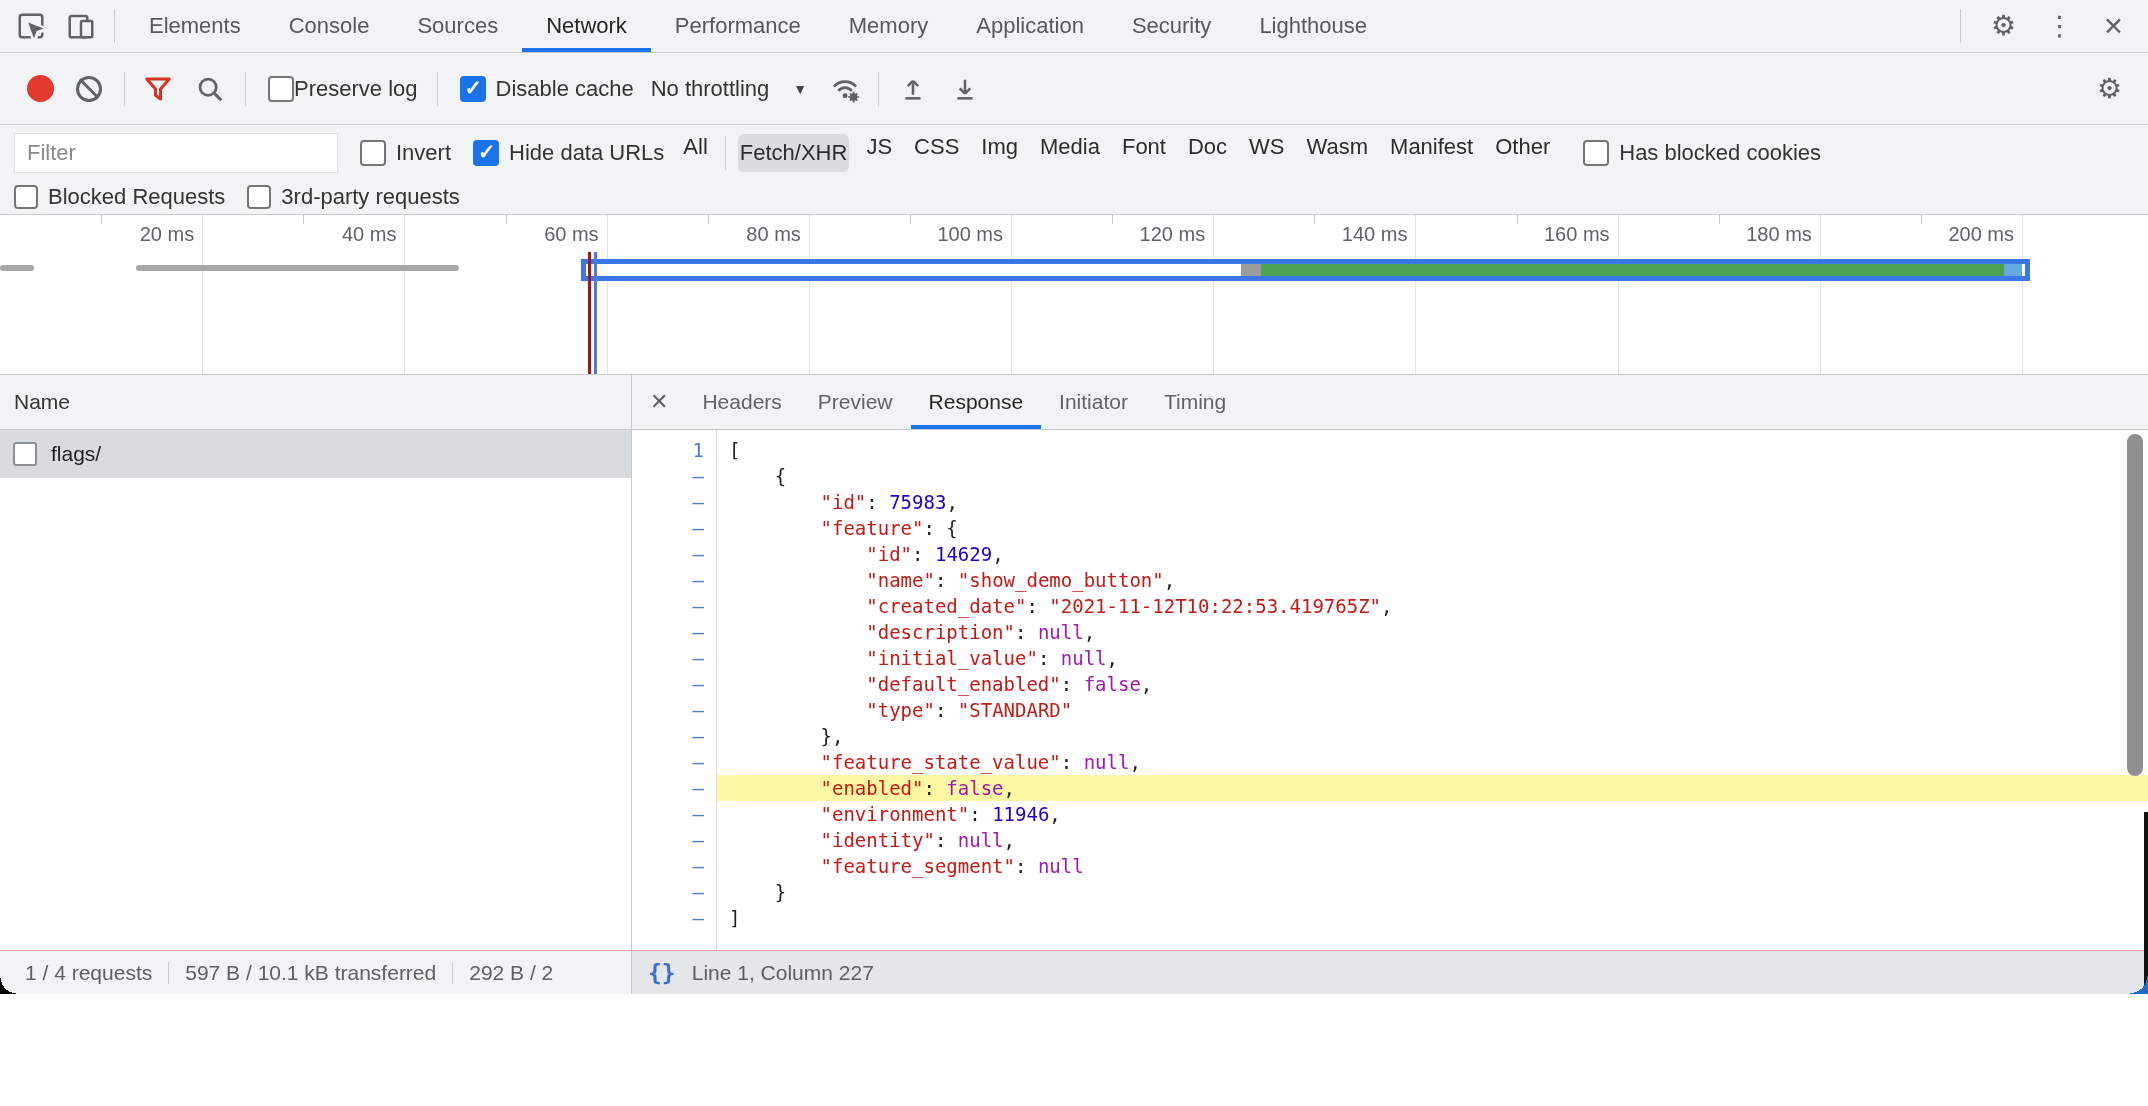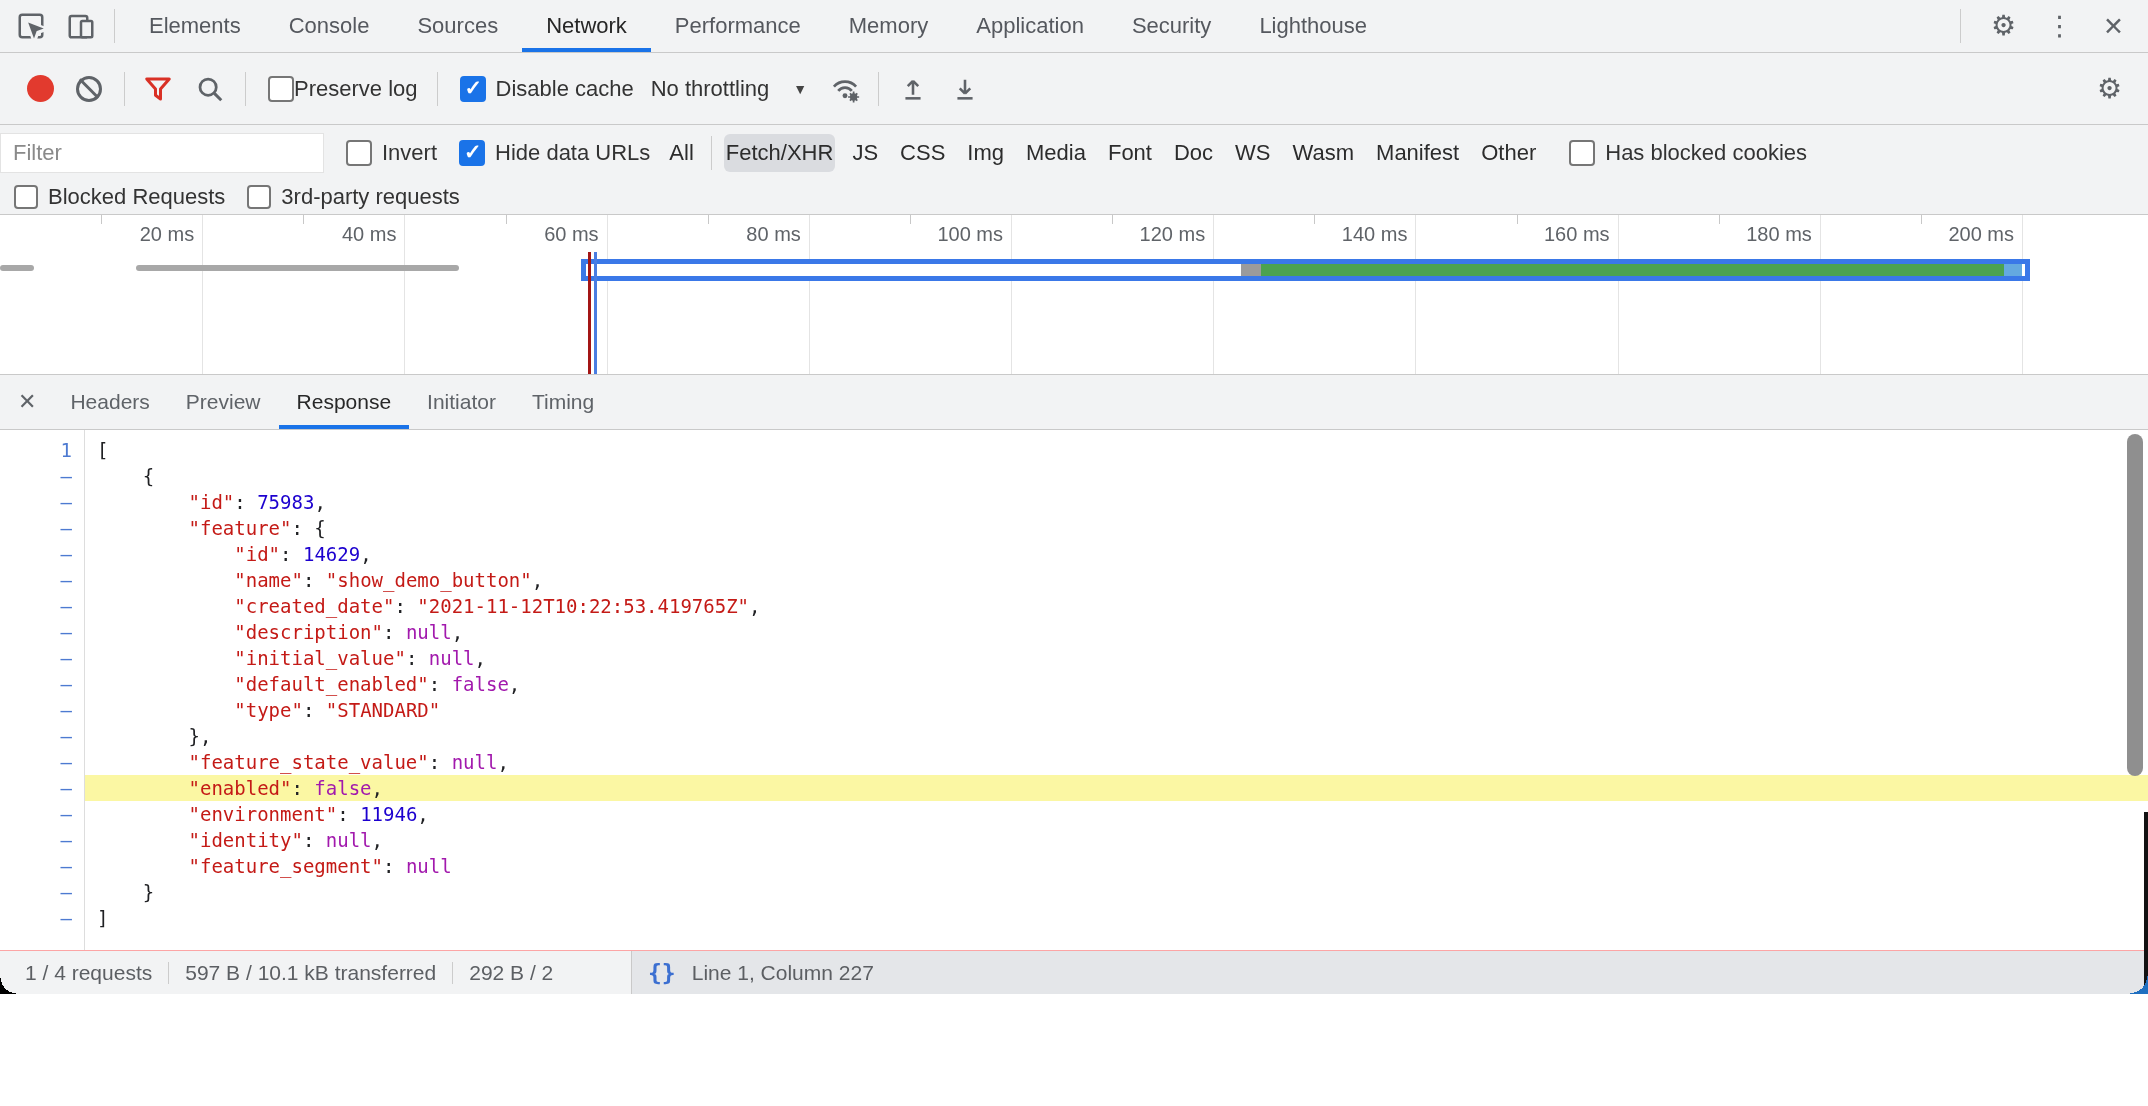--- a/index.html
+++ b/index.html
@@ -31,21 +31,21 @@
   .cb { width:26px; height:26px; border:2px solid #767676; border-radius:4px; background:#fff;
         position:relative; flex:none; }
   .cb.on { background:#1a73e8; border-color:#1a73e8; }
   .cb.on::after { content:"✓"; position:absolute; left:3px; top:-2px; color:#fff; font-size:21px; font-weight:bold; }
   .cb.sm { width:24px; height:24px; }
   .lbl { color:#333; }
   .caret { font-size:14px; color:#444; }
 
   
   .filterbar { height:55px; flex:none; background:#f2f3f4; display:flex; align-items:center; font-size:22px; }
-  .filter-input { width:324px; height:40px; border:1px solid #e3e3e3; background:#fff;
+  .filter-input { width:324px; height:40px; margin-left:14px; border:1px solid #e3e3e3; background:#fff;
                   font-size:22px; padding:0 12px; color:#333; outline:none; flex:none;
                   font-family:"Liberation Sans", sans-serif; }
   .filter-input::placeholder { color:#8a8a8a; }
   .ftype { margin:0 11px; color:#2c2c2c; cursor:default; white-space:nowrap; }
   .ftype.pill { background:#dadce0; border-radius:6px; padding:6px 2px; margin:0 6px; }
   .row4 { height:35px; flex:none; background:#f2f3f4; border-bottom:1px solid #c9c9c9;
           display:flex; align-items:center; padding-left:14px; font-size:22px; }
 
   
   .overview { height:160px; flex:none; position:relative; background:#fff; border-bottom:1px solid #c9c9c9; }
@@ -200,21 +200,21 @@
       <span style="font-size:28px">⚙</span>
     </span>
   </div>
 
   <div class="filterbar">
     <input class="filter-input" placeholder="Filter" style="">
     <span class="cb" style="margin-left:22px"></span>
     <span class="lbl" style="margin-left:10px">Invert</span>
     <span class="cb on" style="margin-left:22px"></span>
     <span class="lbl" style="margin-left:10px">Hide data URLs</span>
-    <div style="display:flex; align-items:center; margin-left:8px">
+    <div style="display:flex; align-items:flex-start; margin-left:8px">
         <div class="ftype">All</div>
         <div class="vdiv" style="margin: 0px 6px;"></div>
         <div class="ftype pill">Fetch/XHR</div>
         <div class="ftype">JS</div>
         <div class="ftype">CSS</div>
         <div class="ftype">Img</div>
         <div class="ftype">Media</div>
         <div class="ftype">Font</div>
         <div class="ftype">Doc</div>
         <div class="ftype">WS</div>
@@ -270,20 +270,31 @@
         <div class="ov-seg" style="width: 655.15px; background: rgb(255, 255, 255);"></div>
         <div class="ov-seg" style="width: 19.231px; background: rgb(155, 155, 155);"></div>
         <div class="ov-seg" style="width: 743.107px; background: rgb(76, 162, 80);"></div>
         <div class="ov-seg" style="width: 18.22px; background: rgb(100, 169, 224);"></div>
       </div>
       <div class="ov-line" style="left: 588.402px; background: rgb(163, 21, 21);"></div>
       <div class="ov-line" style="left: 594.468px; background: rgb(74, 125, 226);"></div>
     </div>
 
   <div class="main">
+    <div class="left-panel">
+      <div class="panel-head">
+        <span>Name</span>
+      </div>
+      <div>
+          <div class="req-row sel">
+            <div class="req-cb" style="display: inline-block;"></div>
+            <div>flags/</div>
+          </div>
+        </div>
+    </div>
 
     <div class="right-panel">
       <div class="detail-tabs">
         <span class="dclose">✕</span>
         <div style="display:flex; align-items:stretch">
             <div class="dtab">Headers</div>
             <div class="dtab">Preview</div>
             <div class="dtab sel">Response</div>
             <div class="dtab">Initiator</div>
             <div class="dtab">Timing</div>

